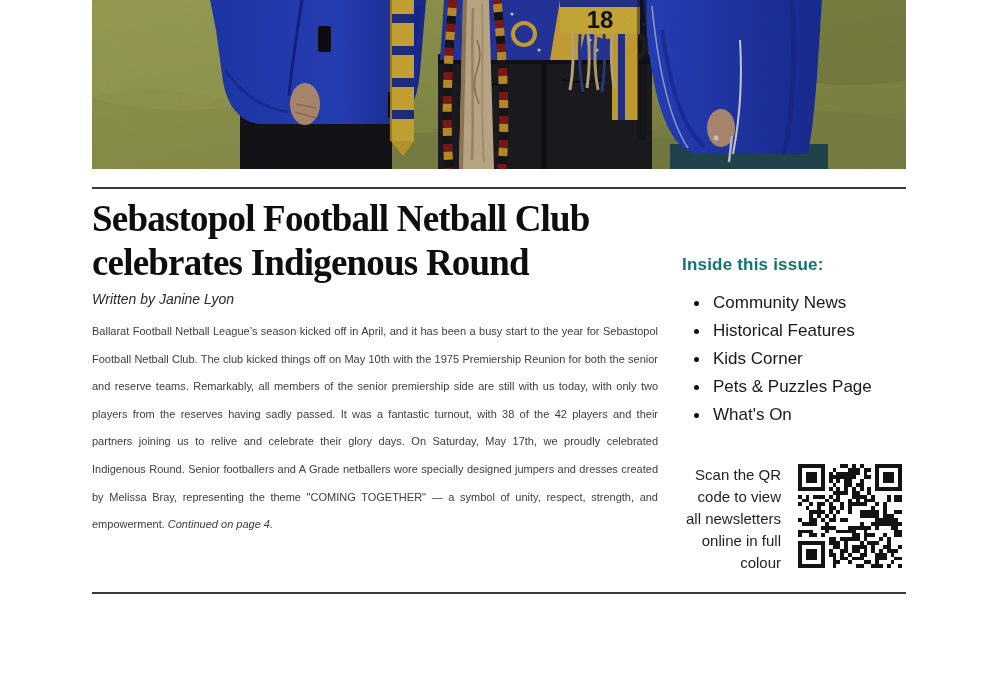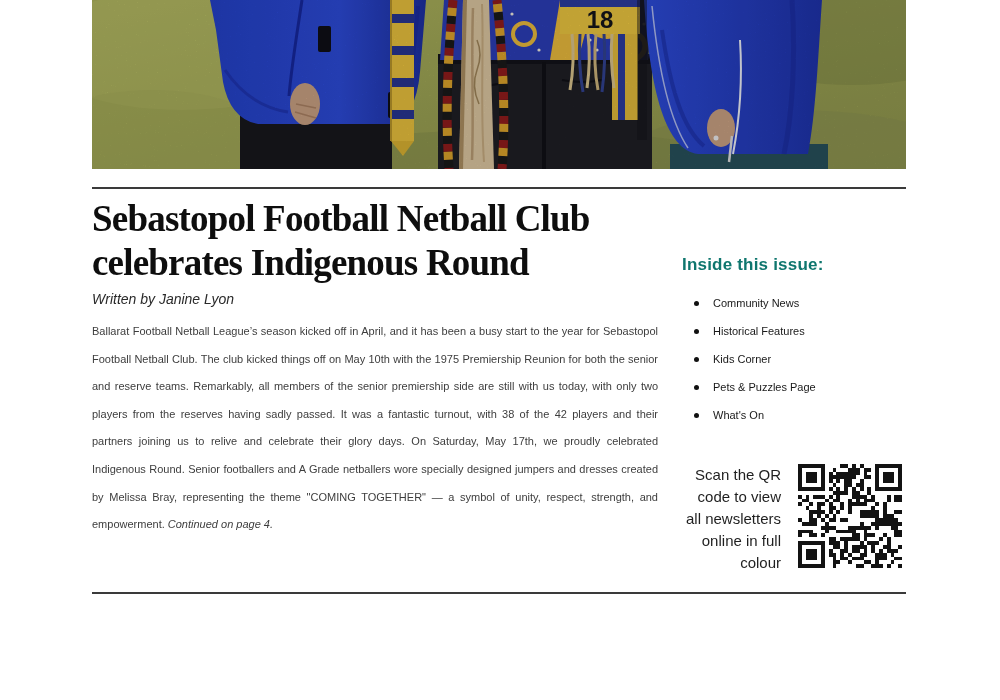--- a/index.html
+++ b/index.html
@@ -43,21 +43,21 @@
   .body-text .continued { font-style:italic; }
 
   
   .issue-heading {
     font-size:17px; font-weight:700; color:#0f766e;
     line-height:30px; letter-spacing:0.2px;
   }
   .issue-list { list-style:none; margin-top:9px; }
   .issue-list li {
     display:flex; align-items:baseline;
-    font-size:11px; line-height:28px; color:#191919;
+    font-size:17px; line-height:28px; color:#191919;
   }
   .bullet-dot {
     width:5px; height:5px; border-radius:50%;
     background:#111; flex:0 0 5px;
     margin:0 14px 0 12px; align-self:center;
   }
   .qr-row { display:flex; margin-top:31px; align-items:flex-start;justify-content:flex-end; }
   .qr-caption {
     flex:1; text-align:right; padding-right:13px; padding-top:4px;
     font-size:15px; line-height:22px; color:#1f1f1f;

